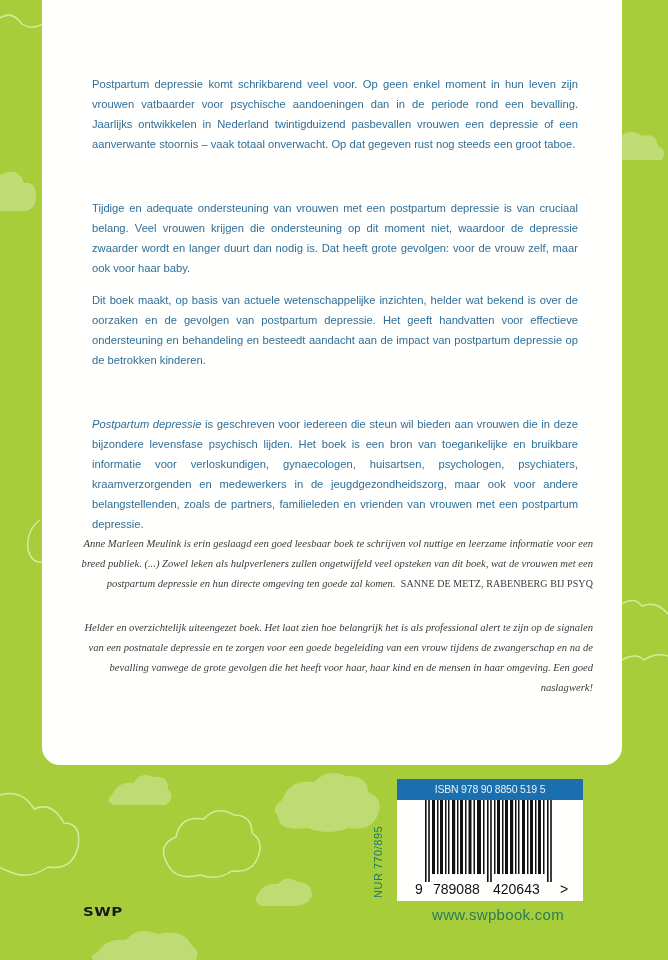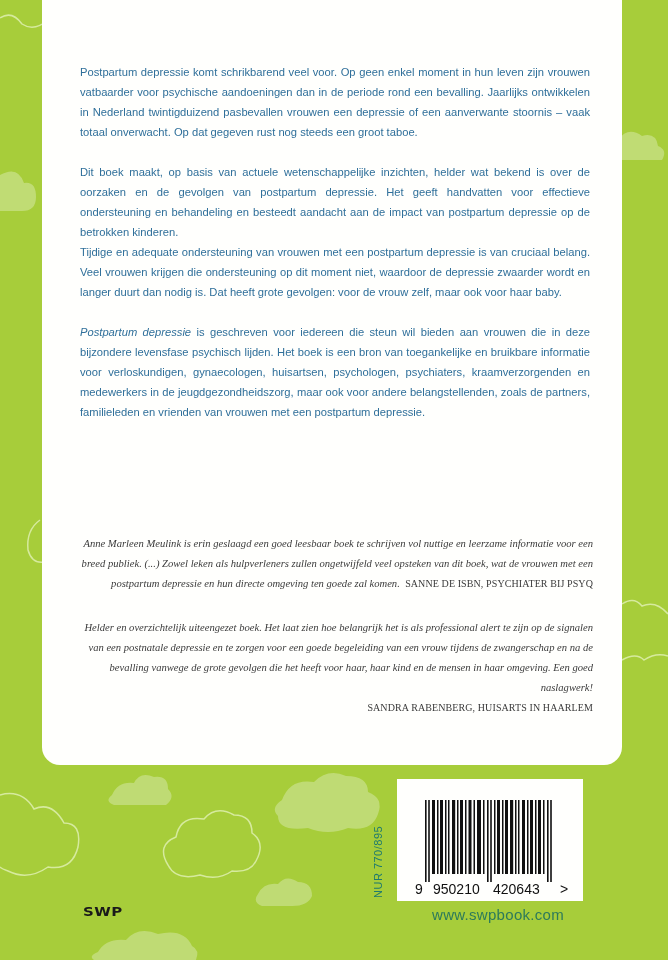--- a/index.html
+++ b/index.html
@@ -14,21 +14,21 @@
     background: #fffffd;
     border-radius: 0 0 18px 18px;
   }
   .body-text {
     position: absolute; left: 80px; top: 62px; width: 510px;
     color: #2f6f9a;
     font-family: "Liberation Sans", sans-serif;
     font-size: 11.2px; line-height: 20px;
     text-align: justify;
   }
-  .body-text p { margin: 0; }
+  .body-text p { margin: 12px; }
   .body-text .gap { height: 20px; }
   .body-text em { font-style: italic; }
   .quotes {
     position: absolute; left: 78px; top: 534px; width: 515px;
     color: #3a3a3a;
     font-family: "Liberation Serif", serif;
     font-style: italic;
     font-size: 10.6px; line-height: 20px;
     text-align: right;
   }
@@ -92,37 +92,37 @@
     <path d="M622 604 q12 -8 20 2 q14 -6 26 8"></path>
     <path d="M622 660 q14 -8 22 0 q12 -8 24 -4"></path>
   </g>
 </svg>
 
 <div class="panel"></div>
 
 <div class="body-text">
   <p>Postpartum depressie komt schrikbarend veel voor. Op geen enkel moment in hun leven zijn vrouwen vatbaarder voor psychische aandoeningen dan in de periode rond een bevalling. Jaarlijks ontwikkelen in Nederland twintigduizend pasbevallen vrouwen een depressie of een aanverwante stoornis – vaak totaal onverwacht. Op dat gegeven rust nog steeds een groot taboe.</p>
   <div class="gap"></div>
+  <p>Tijdige en adequate ondersteuning van vrouwen met een postpartum depressie is van cruciaal belang. Veel vrouwen krijgen die ondersteuning op dit moment niet, waardoor de depressie zwaarder wordt en langer duurt dan nodig is. Dat heeft grote gevolgen: voor de vrouw zelf, maar ook voor haar baby.</p>
   <p>Dit boek maakt, op basis van actuele wetenschappelijke inzichten, helder wat bekend is over de oorzaken en de gevolgen van postpartum depressie. Het geeft handvatten voor effectieve ondersteuning en behandeling en besteedt aandacht aan de impact van postpartum depressie op de betrokken kinderen.</p>
-  <p>Tijdige en adequate ondersteuning van vrouwen met een postpartum depressie is van cruciaal belang. Veel vrouwen krijgen die ondersteuning op dit moment niet, waardoor de depressie zwaarder wordt en langer duurt dan nodig is. Dat heeft grote gevolgen: voor de vrouw zelf, maar ook voor haar baby.</p>
   <div class="gap"></div>
   <p><em>Postpartum depressie</em><span> is geschreven voor iedereen die steun wil bieden aan vrouwen die in deze bijzondere levensfase psychisch lijden. Het boek is een bron van toegankelijke en bruikbare informatie voor verloskundigen, gynaecologen, huisartsen, psychologen, psychiaters, kraamverzorgenden en medewerkers in de jeugdgezondheidszorg, maar ook voor andere belangstellenden, zoals de partners, familieleden en vrienden van vrouwen met een postpartum depressie.</span></p>
   <div class="gap"></div>
 </div>
 
 <div class="quotes">
-  <p><span>Anne Marleen Meulink is erin geslaagd een goed leesbaar boek te schrijven vol nuttige en leerzame informatie voor een breed publiek. (...) Zowel leken als hulpverleners zullen ongetwijfeld veel opsteken van dit boek, wat de vrouwen met een postpartum depressie en hun directe omgeving ten goede zal komen.</span>&nbsp;&nbsp;<span class="attr">SANNE DE ISBN, PSYCHIATER BIJ PSYQ</span></p>
+  <p><span>Anne Marleen Meulink is erin geslaagd een goed leesbaar boek te schrijven vol nuttige en leerzame informatie voor een breed publiek. (...) Zowel leken als hulpverleners zullen ongetwijfeld veel opsteken van dit boek, wat de vrouwen met een postpartum depressie en hun directe omgeving ten goede zal komen.</span>&nbsp;&nbsp;<span class="attr">SANNE DE METZ, RABENBERG BIJ PSYQ</span></p>
   <div class="gap"></div>
   <p><span>Helder en overzichtelijk uiteengezet boek. Het laat zien hoe belangrijk het is als professional alert te zijn op de signalen van een postnatale depressie en te zorgen voor een goede begeleiding van een vrouw tijdens de zwangerschap en na de bevalling vanwege de grote gevolgen die het heeft voor haar, haar kind en de mensen in haar omgeving. Een goed naslagwerk!</span></p>
-  <p class="attr">SANDRA RABENBERG, HUISARTS IN HAARLEM</p>
 </div>
 
 <div class="nur">NUR 770/895</div>
 
 <div class="barcode-box">
+  <div class="isbn-band">ISBN 978 90 8850 519 5</div>
   <svg class="bars" viewBox="0 0 130 82" xmlns="http://www.w3.org/2000/svg">
     <g fill="#111">
       <rect x="0" y="0" width="1.6" height="82"></rect>
         <rect x="3.2" y="0" width="1.6" height="82"></rect>
       <rect x="7" y="0" width="3" height="74"></rect>
         <rect x="12" y="0" width="1.5" height="74"></rect>
       <rect x="15" y="0" width="3" height="74"></rect>
         <rect x="20" y="0" width="1.5" height="74"></rect>
       <rect x="23" y="0" width="1.5" height="74"></rect>
         <rect x="27" y="0" width="3.2" height="74"></rect>
@@ -147,20 +147,20 @@
         <rect x="105" y="0" width="3" height="74"></rect>
       <rect x="110" y="0" width="1.5" height="74"></rect>
         <rect x="113" y="0" width="3" height="74"></rect>
       <rect x="118" y="0" width="1.5" height="74"></rect>
       <rect x="122" y="0" width="1.6" height="82"></rect>
         <rect x="125.2" y="0" width="1.6" height="82"></rect>
     </g>
   </svg>
   <div class="ean-digits">
     <span style="left:18px">9</span>
-    <span style="left:36px">950210</span>
+    <span style="left:36px">789088</span>
     <span style="left:96px">420643</span>
     <span style="left:163px">&gt;</span>
   </div>
 </div>
 
 <div class="logo">SWP</div>
 <div class="url">www.swpbook.com</div>
 
 </body></html>

